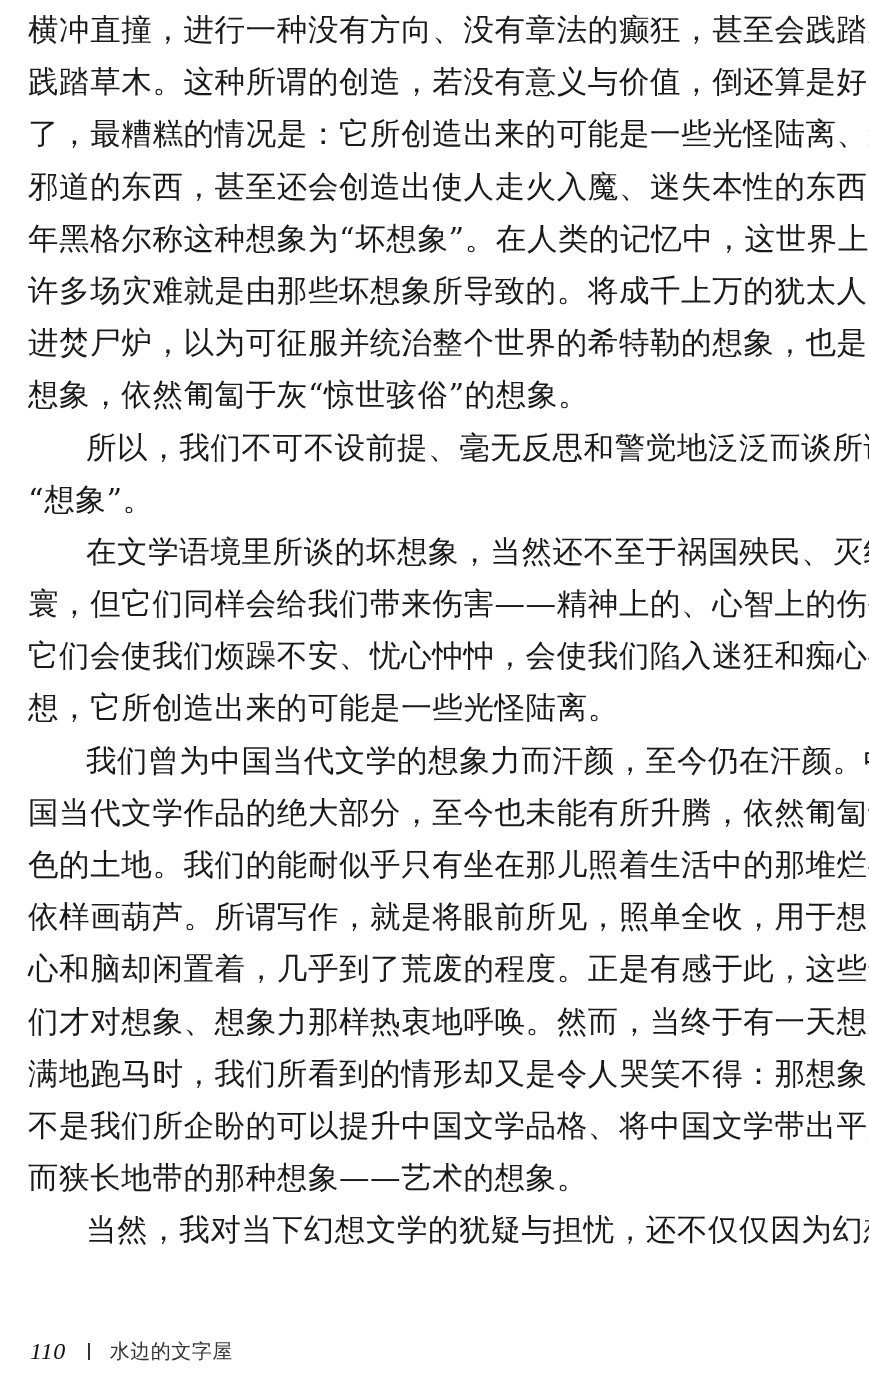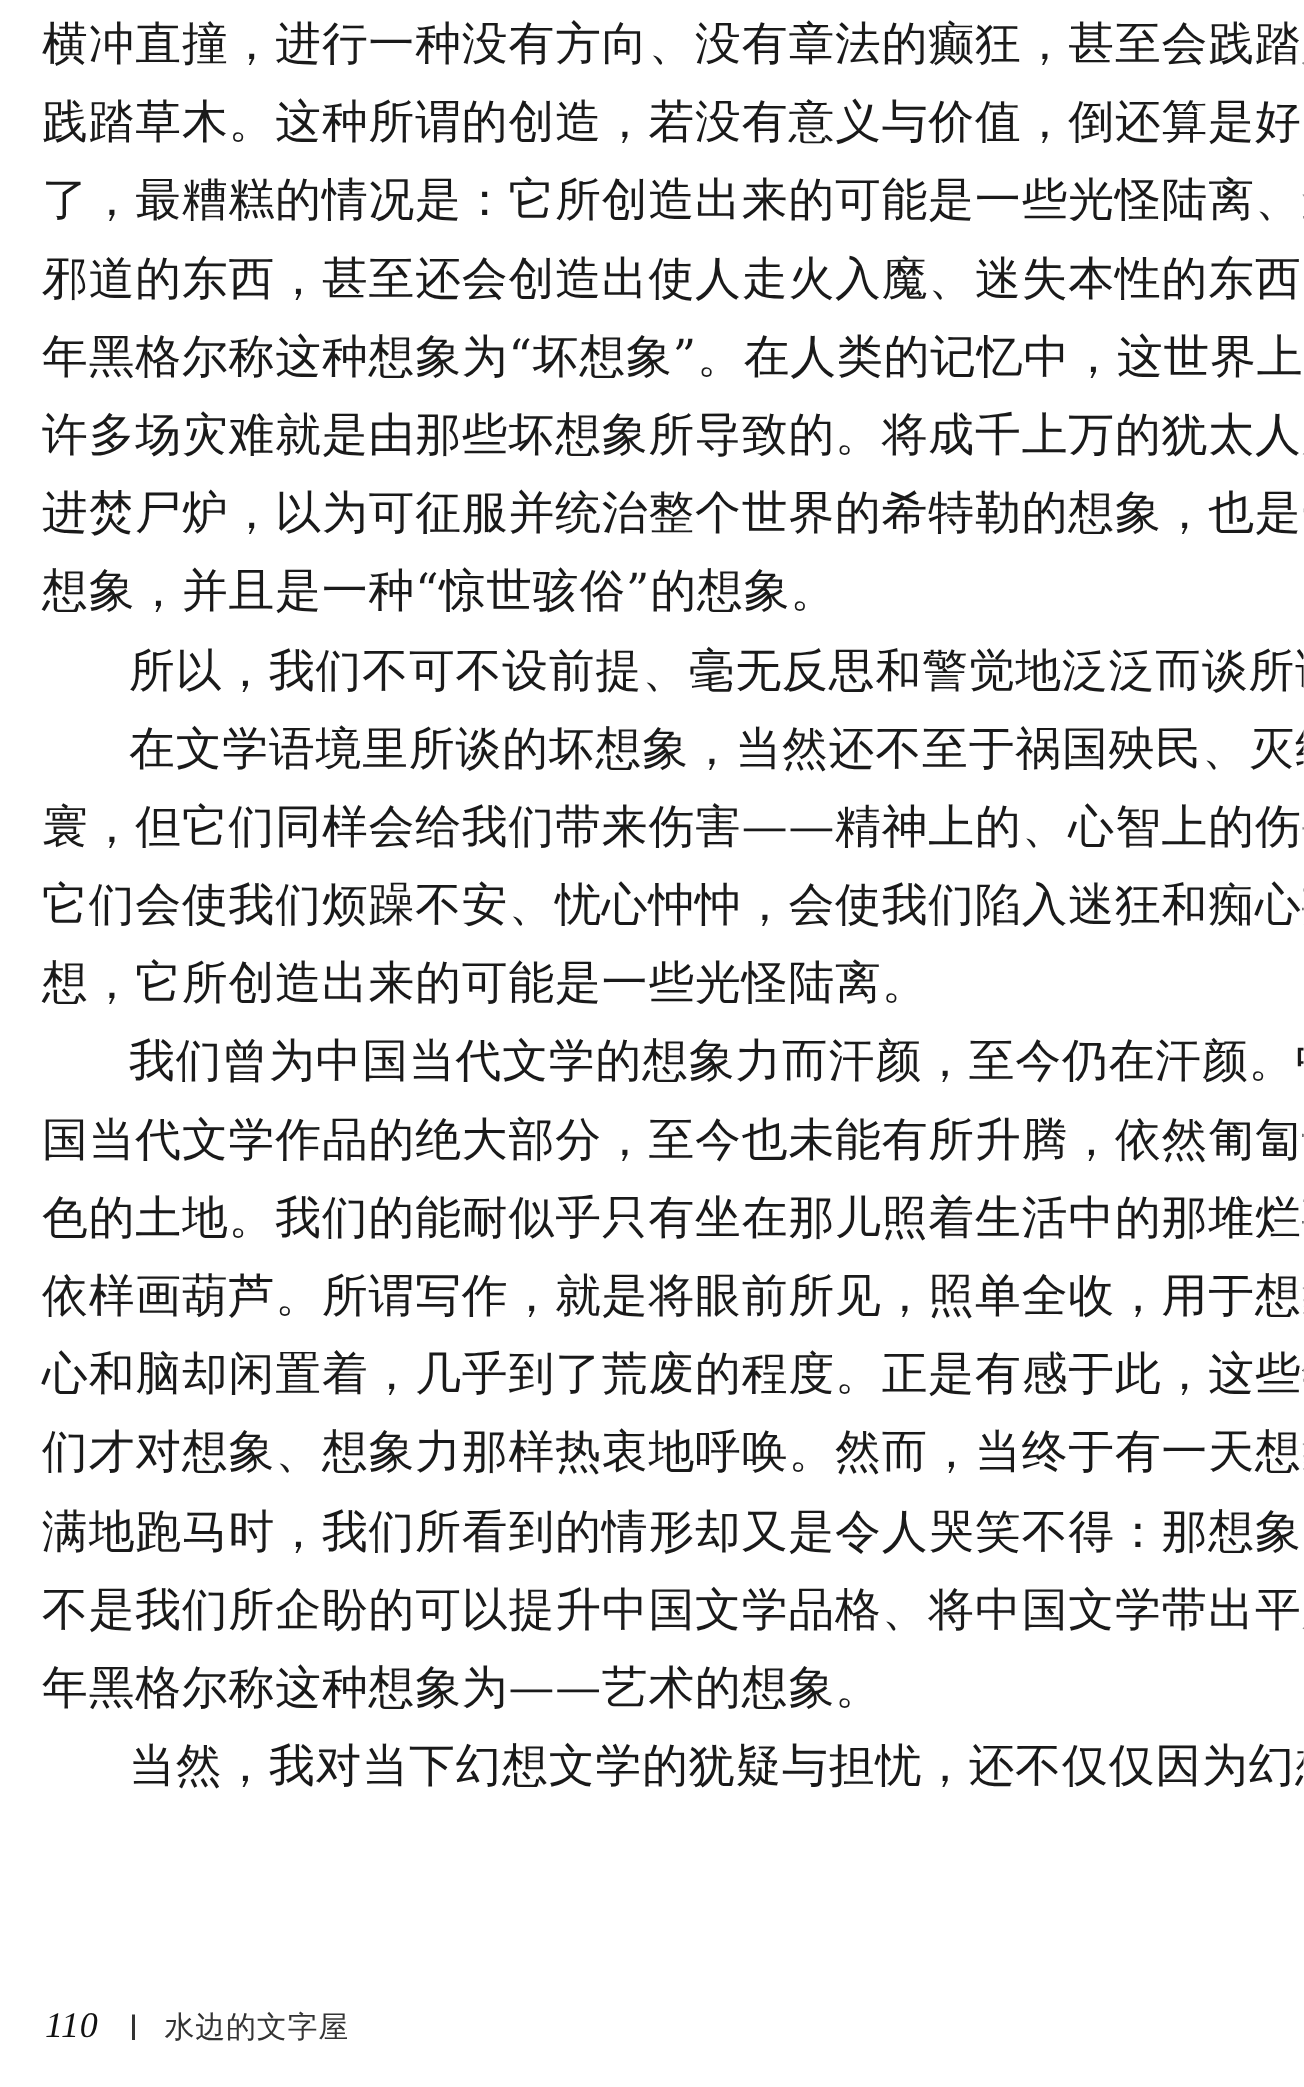--- a/index.html
+++ b/index.html
@@ -66,35 +66,36 @@
 <body>
 
 <div class="page-body">
   <div class="line">横冲直撞，进行一种没有方向、没有章法的癫狂，甚至会践踏人群、</div>
   <div class="line">践踏草木。这种所谓的创造，若没有意义与价值，倒还算是好的</div>
   <div class="line">了，最糟糕的情况是：它所创造出来的可能是一些光怪陆离、歪门</div>
   <div class="line">邪道的东西，甚至还会创造出使人走火入魔、迷失本性的东西。当</div>
   <div class="line">年黑格尔称这种想象为“坏想象”。在人类的记忆中，这世界上有</div>
   <div class="line">许多场灾难就是由那些坏想象所导致的。将成千上万的犹太人赶</div>
   <div class="line">进焚尸炉，以为可征服并统治整个世界的希特勒的想象，也是一种</div>
-  <div class="line">想象，并且是一种“惊世骇俗”的想象。</div>
+  <div class="line">想象，依然匍匐于灰“惊世骇俗”的想象。</div>
   <div class="line indent">所以，我们不可不设前提、毫无反思和警觉地泛泛而谈所谓</div>
+  <div class="line">“想象”。</div>
   <div class="line indent">在文学语境里所谈的坏想象，当然还不至于祸国殃民、灭绝人</div>
   <div class="line">寰，但它们同样会给我们带来伤害——精神上的、心智上的伤害。</div>
   <div class="line">它们会使我们烦躁不安、忧心忡忡，会使我们陷入迷狂和痴心妄</div>
   <div class="line">想，它所创造出来的可能是一些光怪陆离。</div>
   <div class="line indent">我们曾为中国当代文学的想象力而汗颜，至今仍在汗颜。中</div>
   <div class="line">国当代文学作品的绝大部分，至今也未能有所升腾，依然匍匐于灰</div>
   <div class="line">色的土地。我们的能耐似乎只有坐在那儿照着生活中的那堆烂事</div>
   <div class="line">依样画葫芦。所谓写作，就是将眼前所见，照单全收，用于想象的</div>
   <div class="line">心和脑却闲置着，几乎到了荒废的程度。正是有感于此，这些年我</div>
   <div class="line">们才对想象、想象力那样热衷地呼唤。然而，当终于有一天想象竟</div>
   <div class="line">满地跑马时，我们所看到的情形却又是令人哭笑不得：那想象，并</div>
   <div class="line">不是我们所企盼的可以提升中国文学品格、将中国文学带出平庸</div>
-  <div class="line">年黑格尔称这种想象为——艺术的想象。</div>
+  <div class="line">而狭长地带的那种想象——艺术的想象。</div>
   <div class="line indent">当然，我对当下幻想文学的犹疑与担忧，还不仅仅因为幻想本</div>
 </div>
 
 <div class="footer">
   <span class="page-number">110</span>
   <span class="footer-divider"></span>
   <span class="book-title">水边的文字屋</span>
 </div>
 
 </body></html>

